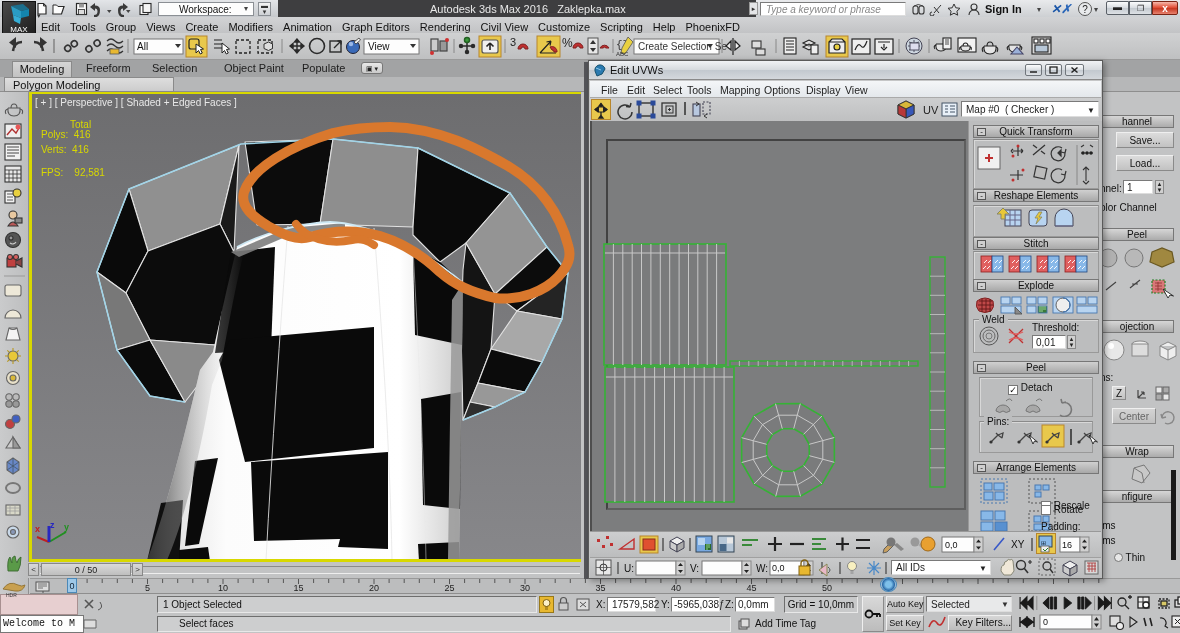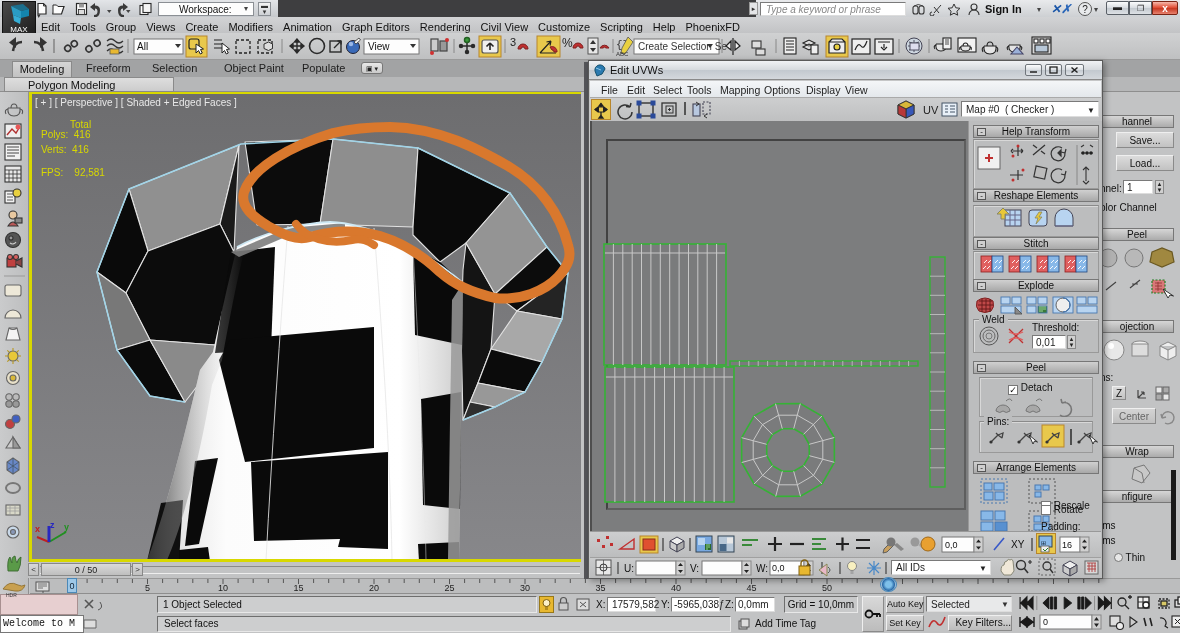--- a/index.html
+++ b/index.html
@@ -13,20 +13,21 @@
 .minus{position:absolute;left:3px;top:2px;width:9px;height:8px;border:1px solid #555;background:#cfcfcf;font-size:8px;line-height:6px;text-align:center;color:#000}
 .cb{display:inline-block;width:10px;height:10px;background:#fff;border:1px solid #777;vertical-align:-2px}
 .gb{position:absolute;border:1px solid #999;border-top-color:#8a8a8a;box-shadow:inset 1px 1px 0 #d8d8d8}
 .mi{display:inline-block;padding:2px 5px}
 </style></head>
 <body>
 <div id="s">
 
 <div class="ab" style="left:0;top:0;width:1180px;height:17px;background:linear-gradient(#e3e5e8,#c6c9cd)"></div>
 <div class="ab" style="left:278px;top:0;width:478px;height:17px;background:#3e3e40"></div>
+<div class="ab" style="left:430px;top:3px;width:326px;height:12px;color:#e8e8e8;font-size:11px">Autodesk 3ds Max 2016&nbsp;&nbsp;&nbsp;Zaklepka.max</div>
 <svg id="qat" class="ab" style="left:34px;top:1px" width="125" height="16" viewBox="0 0 125 16">
   <g stroke="#2a2a2a" fill="none" stroke-width="1.2">
     <path d="M4 2.5 h5.5 l2.5 2.5 v8 h-8 z" fill="#fdfdfd"></path>
         <path d="M9.5 2.5 v2.5 h2.5" stroke-width="0.9"></path>
     <path d="M21.5 5.5 h8.5 l-2.5 7.5 h-8.5 z" fill="#fdfdfd"></path>
         <path d="M19 13 l0 -9 h3.5 l1.5 1.5 h4" fill="#fdfdfd" stroke-width="1"></path>
     <rect x="42.5" y="2.5" width="10" height="11" fill="#fdfdfd"></rect>
         <rect x="45" y="2.5" width="5" height="4" fill="#999" stroke="none"></rect>
         <rect x="44.5" y="8.5" width="6" height="5" fill="#ddd" stroke-width="0.8"></rect>
   </g>
@@ -240,21 +241,21 @@
 <div class="ab" style="left:0;top:60px;width:1180px;height:17px;background:#a2a3a4"></div>
 <div class="ab" style="left:12px;top:61px;width:60px;height:16px;background:linear-gradient(#d5d5d5,#c2c2c2);border:1px solid #8a8a8a;border-bottom:none;text-align:center;line-height:15px;font-size:11px;color:#111">Modeling</div>
 <div class="ab" style="left:0;top:60px;width:1180px;height:17px;color:#1c1c1c;font-size:11px;line-height:17px">
       <span style="position:absolute;left:86px">Freeform</span>
       <span style="position:absolute;left:152px">Selection</span>
       <span style="position:absolute;left:224px">Object Paint</span>
       <span style="position:absolute;left:302px">Populate</span>
     </div>
 <div class="ab" style="left:361px;top:62px;width:22px;height:12px;background:linear-gradient(#e8e8e8,#cacaca);border:1px solid #777;border-radius:3px;font-size:7px;text-align:center;line-height:11px;color:#222">▣ ▾</div>
 <div class="ab" style="left:0;top:77px;width:1180px;height:15px;background:#b6b7b8;border-bottom:1px solid #8e8e8e"></div>
-<div class="ab" style="left:4px;top:77px;width:170px;height:15px;background:linear-gradient(#dedede,#cccccc);border:1px solid #8a8a8a;font-size:11px;color:#111;line-height:14px;padding-left:23px">Polygon Modeling</div>
+<div class="ab" style="left:4px;top:77px;width:170px;height:15px;background:linear-gradient(#dedede,#cccccc);border:1px solid #8a8a8a;font-size:11px;color:#111;line-height:14px;padding-left:8px">Polygon Modeling</div>
 
 <div class="ab" style="left:0;top:92px;width:29px;height:541px;background:linear-gradient(90deg,#cacbcc,#bdbebf);border-right:1px solid #909090"></div>
 <svg id="lbar" class="ab" style="left:0;top:92px" width="29" height="464" viewBox="0 0 29 464">
   <g stroke="#333" stroke-width="1.1" fill="#d8d8d8">
     <g transform="translate(5,8)">
           <path d="M3 8 h12 q1 8 -6 8 t-6 -8 M3 9 q-4 1 -2 5 M15 9 q4 1 2 5 M6 8 q0 -4 3 -4 t3 4" fill="none" stroke="#555"></path>
         </g>
     <g transform="translate(5,30)">
           <rect x="0" y="2" width="16" height="14" fill="#eee"></rect>
           <path d="M2 13 l5 -6 4 4 3 -5" stroke="#b03030" fill="none" stroke-width="1.4"></path>
@@ -586,21 +587,21 @@
 
 <div class="ab" style="left:0;top:615px;width:1180px;height:18px;background:#c2c3c4"></div>
 <div class="ab" style="left:0;top:594px;width:78px;height:21px;background:#e7cfd0;border:1px solid #a89090"></div>
 <div class="ab" style="left:0;top:615px;width:84px;height:18px;background:#fdfdfd;border:1px solid #777;font-family:'Liberation Mono',monospace;font-size:10px;color:#111;line-height:16px;padding-left:2px;white-space:nowrap;overflow:hidden">Welcome to M</div>
 <svg class="ab" style="left:80px;top:596px" width="40" height="36">
         <path d="M5 4 l8 8 m0-8 l-8 8" stroke="#555" stroke-width="1.6"></path>
         <path d="M20 6 q4 6 -2 8" stroke="#555" fill="none"></path>
         <path d="M4 24 h12 v8 h-12 z" fill="#ddd" stroke="#666"></path>
       </svg>
 <div class="ab sunk" style="left:157px;top:596px;width:380px;height:17px;background:#cdcecf;font-size:10px;color:#111;line-height:15px;padding-left:5px">1 Object Selected</div>
-<div class="ab sunk" style="left:157px;top:616px;width:574px;height:16px;background:#cdcecf;font-size:10px;color:#111;line-height:14px;padding-left:6px">Select faces</div>
+<div class="ab sunk" style="left:157px;top:616px;width:574px;height:16px;background:#cdcecf;font-size:10px;color:#111;line-height:14px;padding-left:21px">Select faces</div>
 <div class="ab" style="left:539px;top:596px;width:15px;height:17px;background:#e8b830;border:1px solid #987818"></div>
 <svg class="ab" style="left:539px;top:596px" width="15" height="17">
         <circle cx="7.5" cy="7" r="3.5" fill="#fcf0c8" stroke="#806010"></circle>
         <path d="M6 11 h3 M6 13 h3" stroke="#806010" stroke-width="1"></path>
       </svg>
 <svg class="ab" style="left:557px;top:596px" width="38" height="17">
         <rect x="2" y="7" width="9" height="7" fill="#ccc" stroke="#555"></rect>
         <path d="M3.5 7 v-2.5 a3 3 0 0 1 6 0 v2.5" fill="none" stroke="#555" stroke-width="1.2"></path>
         <rect x="20" y="3" width="12" height="11" fill="#ddd" stroke="#555"></rect>
         <path d="M23 6 l6 5 m0 -5 l-6 5" stroke="#555"></path>
@@ -957,21 +958,21 @@
 <g stroke="#445" stroke-width="1">
             <path d="M68 8 l7-4 7 4 -7 4 z" fill="#eee"></path>
             <path d="M68 8 v7 l7 4 v-7 z" fill="#ccc"></path>
             <path d="M82 8 v7 l-7 4 v-7 z" fill="#aaa"></path>
           </g>
 <g>
             <rect x="90" y="4" width="13" height="13" fill="#d8d8d8" stroke="#666"></rect>
             <path d="M92 6 h9 M92 9 h9 M92 12 h9 M94 6 v9 M97 6 v9 M100 6 v9" stroke="#b04040" stroke-width="0.9"></path>
           </g>
 </svg>
-        <div class="hdr" style="left:384px;top:64px;width:126px;background:linear-gradient(#d0d0d0,#a8a8a8)"><div class="minus">-</div><b>Help Transform</b></div>
+        <div class="hdr" style="left:384px;top:64px;width:126px;background:linear-gradient(#d0d0d0,#a8a8a8)"><div class="minus">-</div><b>Quick Transform</b></div>
         <div class="ab gb" style="left:384px;top:78px;width:126px;height:50px"></div>
         <svg class="ab" style="left:384px;top:78px" width="126" height="50">
 <rect x="5" y="8" width="22" height="22" fill="#f0f0f0" stroke="#666"></rect>
           <path d="M16 15 v8 m-4 -4 h8" stroke="#c03030" stroke-width="2"></path>
 <g stroke="#333" stroke-width="1.2" fill="none">
 <path d="M40 12 h10 m-5 -5 v10 m-7 -5 l2 -2 m-2 2 l2 2 m10 -2 l-2 -2 m2 2 l-2 2"></path>
             <circle cx="45" cy="7" r="1.5" fill="#c03030" stroke="none"></circle>
             <circle cx="40" cy="17" r="1.5" fill="#c03030" stroke="none"></circle>
 <path d="M60 16 l12 -10 m-12 0 l4 3 m4 3 l4 3" stroke-width="1.3"></path>
 <path d="M92 14 a7 7 0 1 1 -3 -5 M92 14 l1 -4 m-1 4 l-4 -1"></path>

